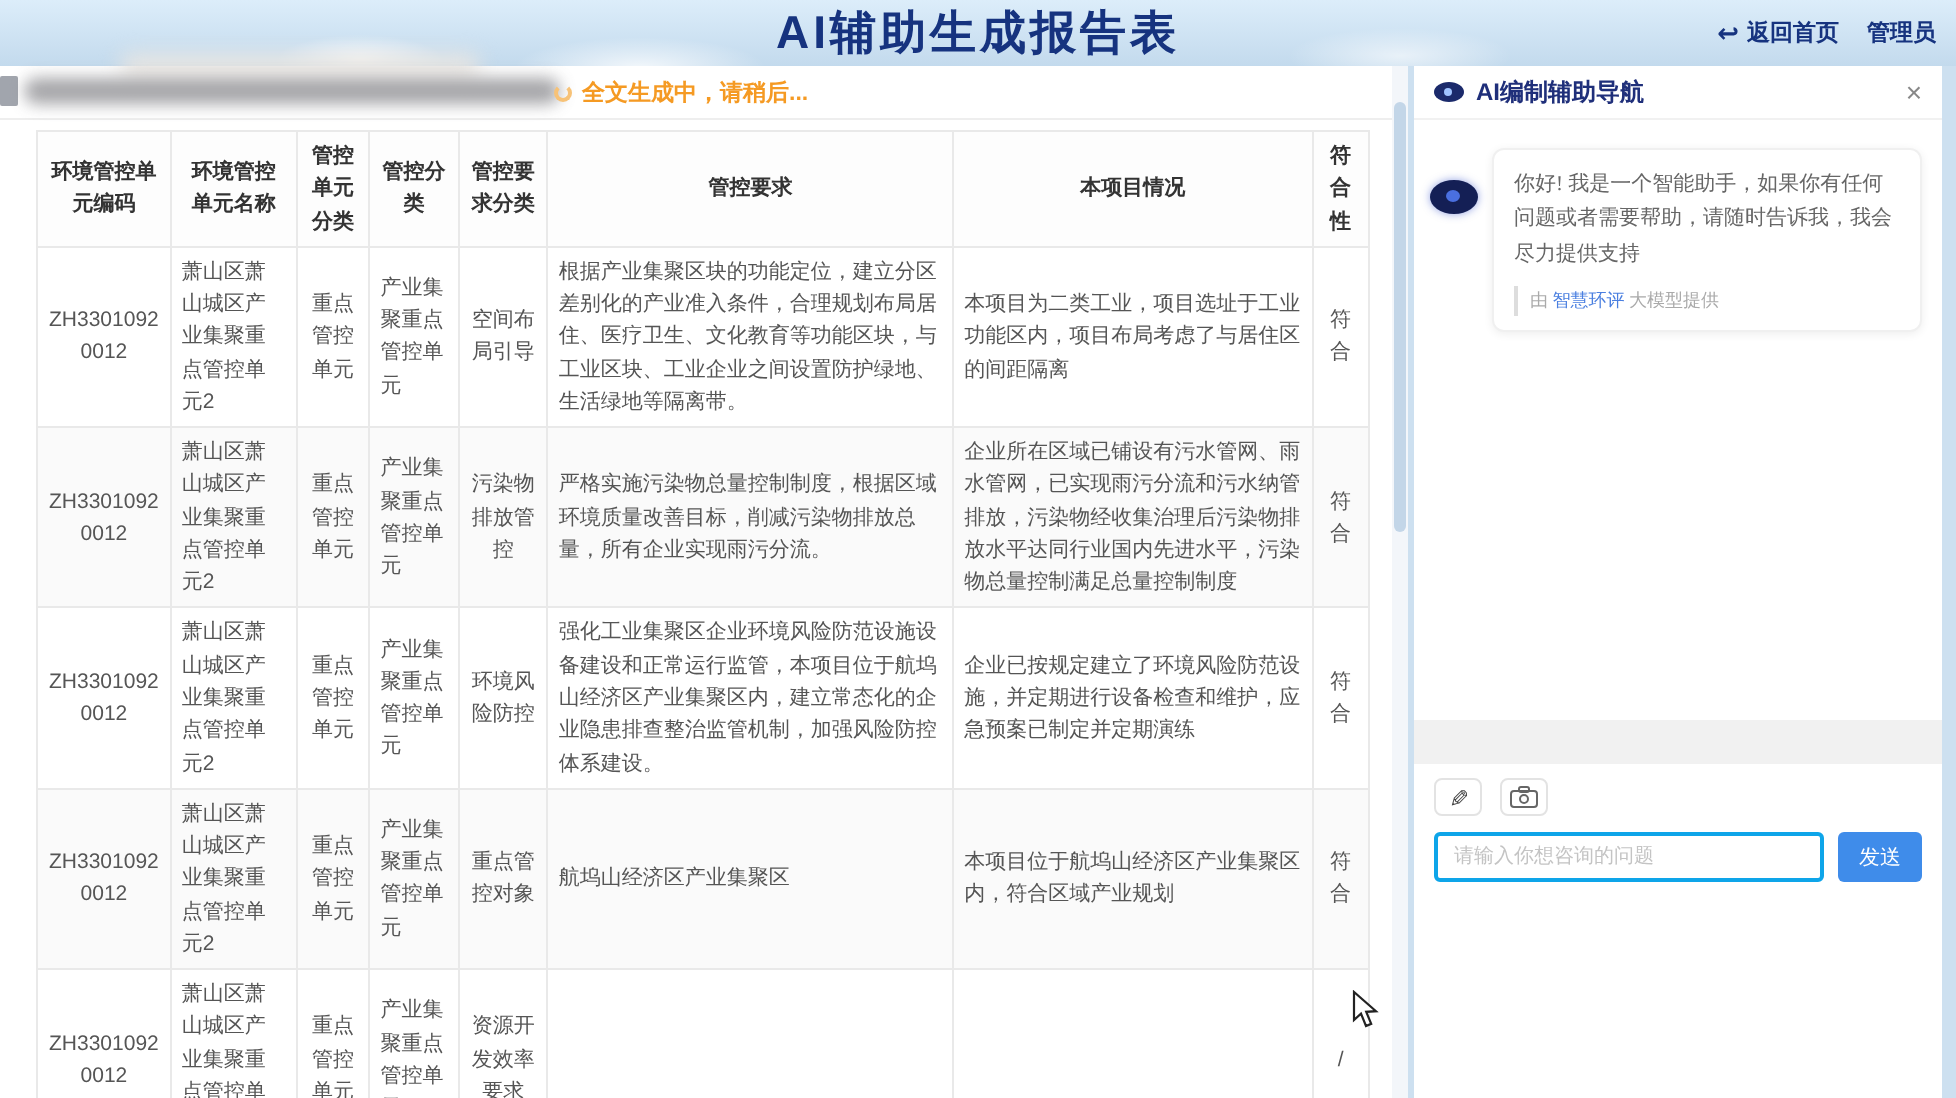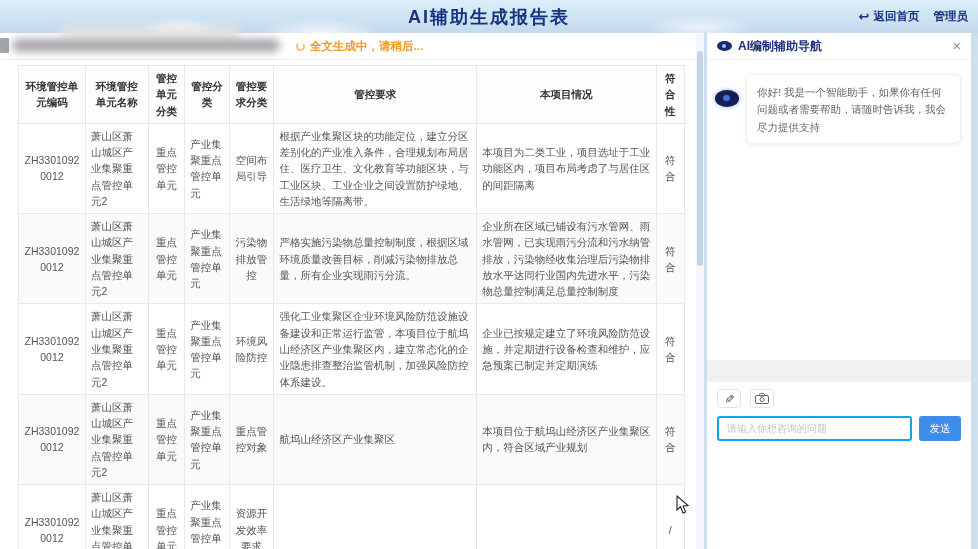--- a/index.html
+++ b/index.html
@@ -6,40 +6,40 @@
   html,body { width:978px; height:549px; overflow:hidden;
     font-family:"Liberation Sans","DejaVu Sans",sans-serif; background:#cde0f0; }
 
   
   .app-header { height:33px; position:relative; display:flex; align-items:center; justify-content:center;
     background:
       radial-gradient(60px 18px at 180px 30px, rgba(255,255,255,.85), rgba(255,255,255,0) 70%),
       radial-gradient(90px 22px at 320px 34px, rgba(255,255,255,.8), rgba(255,255,255,0) 70%),
       radial-gradient(80px 20px at 700px 28px, rgba(255,255,255,.6), rgba(255,255,255,0) 70%),
       linear-gradient(180deg,#dcedfa 0%, #c3daed 100%); }
-  .app-title { font-size:18px; font-weight:bold; color:#16337f; letter-spacing:2px; }
+  .app-title { font-size:23px; font-weight:bold; color:#16337f; letter-spacing:2px; }
   .header-right { position:absolute; right:10px; top:0; height:100%; display:flex; align-items:center;
     gap:14px; font-size:11.5px; color:#16337f; font-weight:bold; }
   .back-link { display:flex; align-items:center; gap:4px; cursor:pointer; }
   .back-arrow { font-size:13px; line-height:1; }
 
   
   .main { display:flex; height:516px; }
   .left-panel { width:704px; background:#fff; position:relative; }
   .right-panel { width:264px; background:#fff; margin-left:3px; position:relative;
     display:flex; flex-direction:column; }
 
   
   .toolbar { height:27px; position:relative; display:flex; align-items:center; border-bottom:1px solid #eee; }
   .doc-glyph { position:absolute; left:0; top:5px; width:9px; height:15px; background:#8a8f98; opacity:.8; border-radius:1px; }
   .redacted { position:absolute; left:12px; top:6px; width:268px; height:13px; background:#8f8f93;
     filter:blur(4px); border-radius:7px; opacity:.8; }
   .redacted2 { position:absolute; left:60px; top:-6px; width:180px; height:12px; background:#e9e6e2;
     filter:blur(5px); border-radius:8px; }
-  .status { position:absolute; left:296px; display:flex; align-items:center; gap:5px;
+  .status { position:absolute; left:277px; display:flex; align-items:center; gap:5px;
     color:#f59a23; font-size:11.5px; font-weight:bold; }
   .spinner { width:9px; height:9px; border:2px solid #f7c277; border-top-color:transparent; border-radius:50%; }
 
   
   table { border-collapse:collapse; table-layout:fixed; margin:5px 0 0 18px; width:667px;
     font-size:10.5px; color:#555; }
   th,td { border:1px solid #e9e9e9; padding:4px 5px; vertical-align:middle; line-height:1.55;
     word-break:break-all; }
   th { color:#333; font-weight:bold; text-align:center; background:#fdfdfd; font-size:10.5px; }
   td.c-center { text-align:center; }
@@ -199,20 +199,25 @@
     <div class="assistant-header">
       <span class="eye-icon"></span>
       <span class="assistant-title">AI编制辅助导航</span>
       <span class="close-btn">×</span>
     </div>
 
     <div class="chat-area">
       <div class="avatar"></div>
       <div class="bubble">
         <div>你好! 我是一个智能助手，如果你有任何问题或者需要帮助，请随时告诉我，我会尽力提供支持</div>
+        <div class="attribution">
+          <span>由</span>
+          <span class="link">智慧环评</span>
+          <span>大模型提供</span>
+        </div>
       </div>
     </div>
 
     <div class="bottom-divider"></div>
 
     <div class="tools-row">
       <span class="tool-btn">
         <span class="pen-glyph">✎</span>
       </span>
       <span class="tool-btn">

